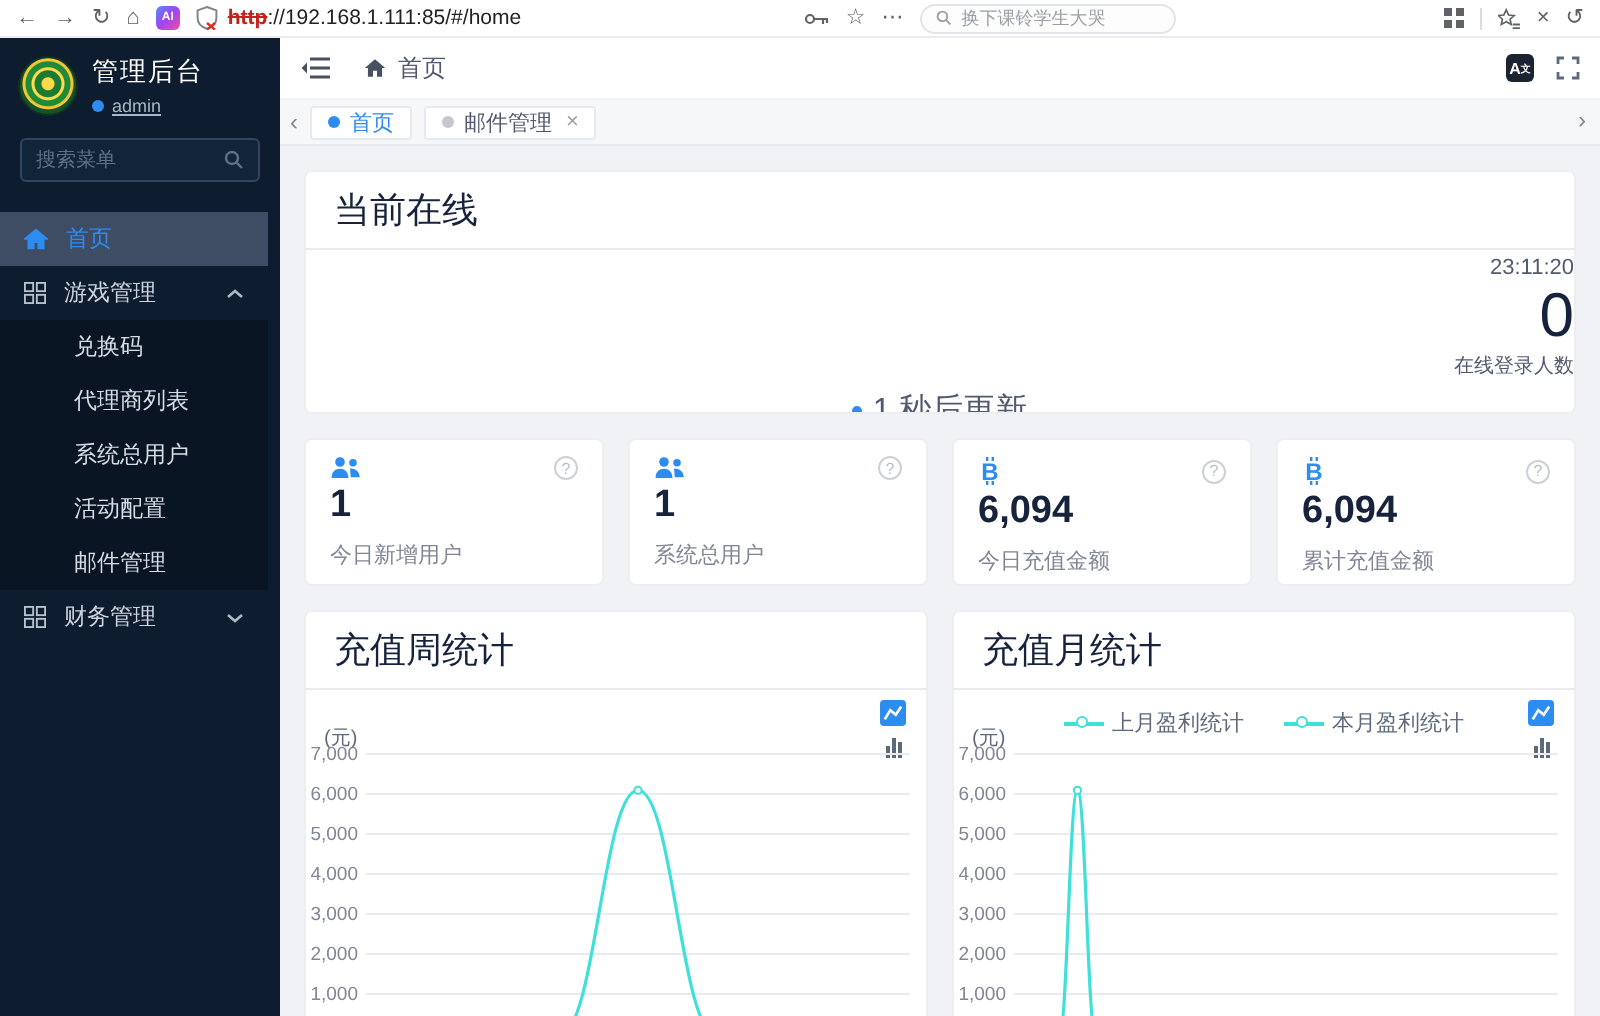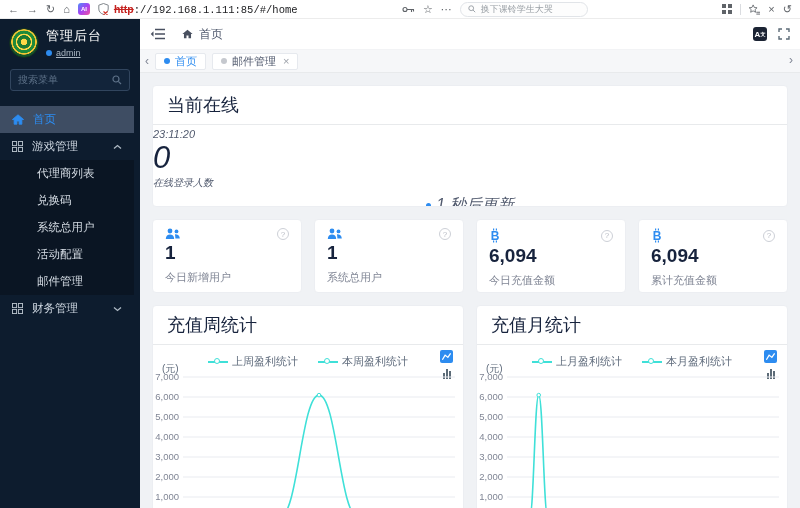--- a/index.html
+++ b/index.html
@@ -9,21 +9,21 @@
   
   .browser-bar{height:19px;display:flex;align-items:center;padding:0 8px;gap:8px;
     background:#fff;border-bottom:1px solid #ececec;font-size:11px;color:#5f6368;}
   .bicon{font-size:11px;line-height:1;color:#5f6368;cursor:pointer;}
   .ai-badge{width:12px;height:12px;border-radius:3px;flex:0 0 auto;
     background:linear-gradient(135deg,#4f8df9,#a543f2,#f14fa0);
     color:#fff;font-size:6px;font-weight:bold;display:flex;align-items:center;justify-content:center;}
   .url-box{display:flex;align-items:center;gap:5px;width:296px;flex:0 0 auto;}
   .url-text{font-size:10.5px;white-space:nowrap;}
   .url-text .http{color:#c5221f;text-decoration:line-through;font-weight:bold;}
-  .url-text .rest{color:#202124;font-family:Liberation Mono, monospace;}
+  .url-text .rest{color:#202124;}
   .browser-search{display:flex;align-items:center;gap:5px;height:15px;width:128px;
     border:1px solid #e1e4e8;border-radius:8px;padding:0 7px;background:#fdfdfd;
     color:#9aa0a6;font-size:9px;white-space:nowrap;overflow:hidden;}
   .b-right{display:flex;align-items:center;gap:8px;margin-left:auto;}
   .b-divider{width:1px;height:11px;background:#dadce0;}
 
   
   .app{display:flex;height:489px;}
 
   
@@ -68,21 +68,21 @@
   .tab.active{color:#2d8cf0;}
   .tab.active .tab-dot{background:#2d8cf0;}
   .tab-close{font-size:11px;color:#9da2aa;margin-left:2px;cursor:pointer;}
 
   .content{flex:1;background:#f0f2f5;padding:12px;overflow:hidden;}
   .card{background:#fff;border-radius:4px;border:1px solid #eceef2;}
   .card-header{padding:7px 14px;font-size:18px;color:#17233d;border-bottom:1px solid #e8eaec;}
 
   
   .online-card{height:122px;overflow:hidden;}
-  .online-body{text-align:left;padding-top:3px;font-style:italic;}
+  .online-body{text-align:right;padding-top:3px;}
   .online-time{font-size:11px;color:#515a6e;}
   .online-count{font-size:31px;color:#17233d;line-height:1.15;}
   .online-label{font-size:10px;color:#515a6e;}
   .online-refresh{font-size:16px;color:#515a6e;display:flex;align-items:center;
     justify-content:center;gap:5px;margin-top:5px;}
   .refresh-dot{width:5px;height:5px;border-radius:50%;background:#2d8cf0;}
 
   
   .stats-row{display:flex;gap:12px;margin-top:12px;}
   .stat-card{flex:1;height:74px;padding:8px 12px;}
@@ -192,22 +192,22 @@
           <rect x="7" y="0.5" width="4.5" height="4.5" fill="none" stroke="#b9c3cd"></rect>
           <rect x="0.5" y="7" width="4.5" height="4.5" fill="none" stroke="#b9c3cd"></rect>
           <rect x="7" y="7" width="4.5" height="4.5" fill="none" stroke="#b9c3cd"></rect>
         </svg>
         <span>游戏管理</span>
         <svg class="chev" width="9" height="6" viewBox="0 0 9 6">
           <path d="M1 4.5 L4.5 1.5 L8 4.5" fill="none" stroke="#aeb9c4" stroke-width="1.3"></path>
         </svg>
       </div>
       <div class="submenu">
+        <div class="submenu-item">兑换码</div>
         <div class="submenu-item">代理商列表</div>
-        <div class="submenu-item">兑换码</div>
         <div class="submenu-item">系统总用户</div>
         <div class="submenu-item">活动配置</div>
         <div class="submenu-item">邮件管理</div>
       </div>
       <div class="menu-item">
         <svg width="11" height="11" viewBox="0 0 12 12">
           <rect x="0.5" y="0.5" width="4.5" height="4.5" fill="none" stroke="#b9c3cd"></rect>
           <rect x="7" y="0.5" width="4.5" height="4.5" fill="none" stroke="#b9c3cd"></rect>
           <rect x="0.5" y="7" width="4.5" height="4.5" fill="none" stroke="#b9c3cd"></rect>
           <rect x="7" y="7" width="4.5" height="4.5" fill="none" stroke="#b9c3cd"></rect>
@@ -317,36 +317,20 @@
           </div>
           <div class="stat-value">6,094</div>
           <div class="stat-label">累计充值金额</div>
         </div>
       </div>
 
       <div class="charts-row">
         <div class="card chart-card">
           <div class="card-header">充值周统计</div>
           <div class="chart-body">
-            <div class="chart-legend">
-              <span class="legend-item">
-                <span class="legend-marker">
-                    <i></i>
-                    <b></b>
-                  </span>
-                <span>上周盈利统计</span>
-              </span>
-              <span class="legend-item">
-                <span class="legend-marker">
-                    <i></i>
-                    <b></b>
-                  </span>
-                <span>本周盈利统计</span>
-              </span>
-            </div>
             <div class="chart-tools">
               <span class="tool-line">
                 <svg width="11" height="11" viewBox="0 0 12 12">
                     <path d="M1.5 9.5 L4.5 4.5 L7.5 7 L10.5 2.5" fill="none" stroke="#fff" stroke-width="1.4"></path>
                   </svg>
               </span>
               <span class="tool-bar">
                 <span style="height:6px"></span>
                   <span style="height:10px"></span>
                   <span style="height:8px"></span>

